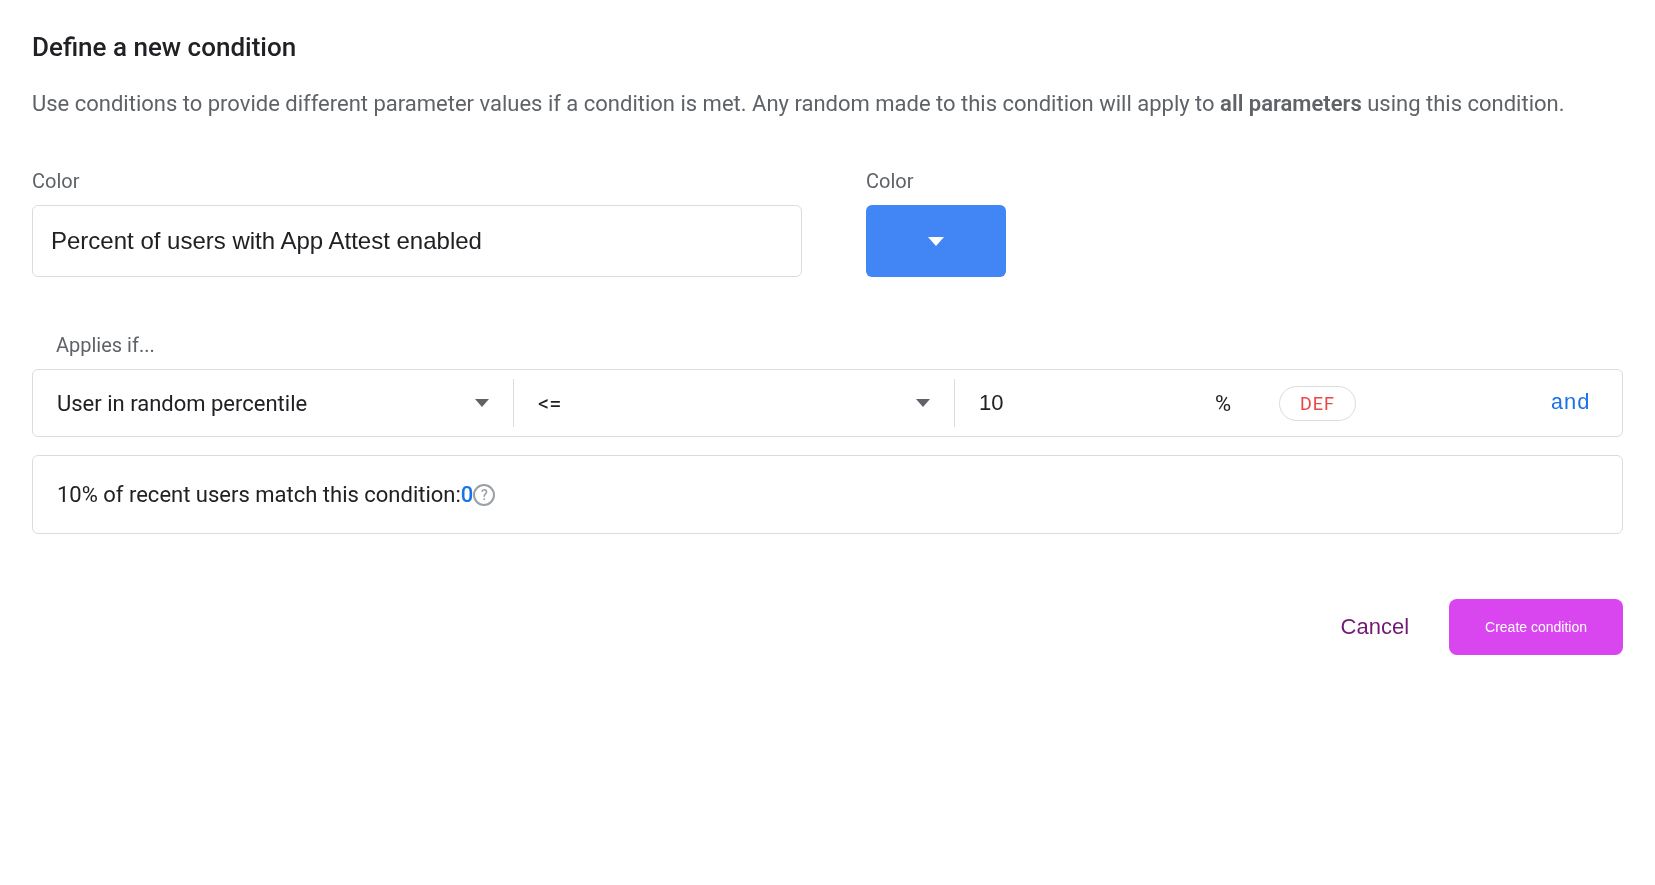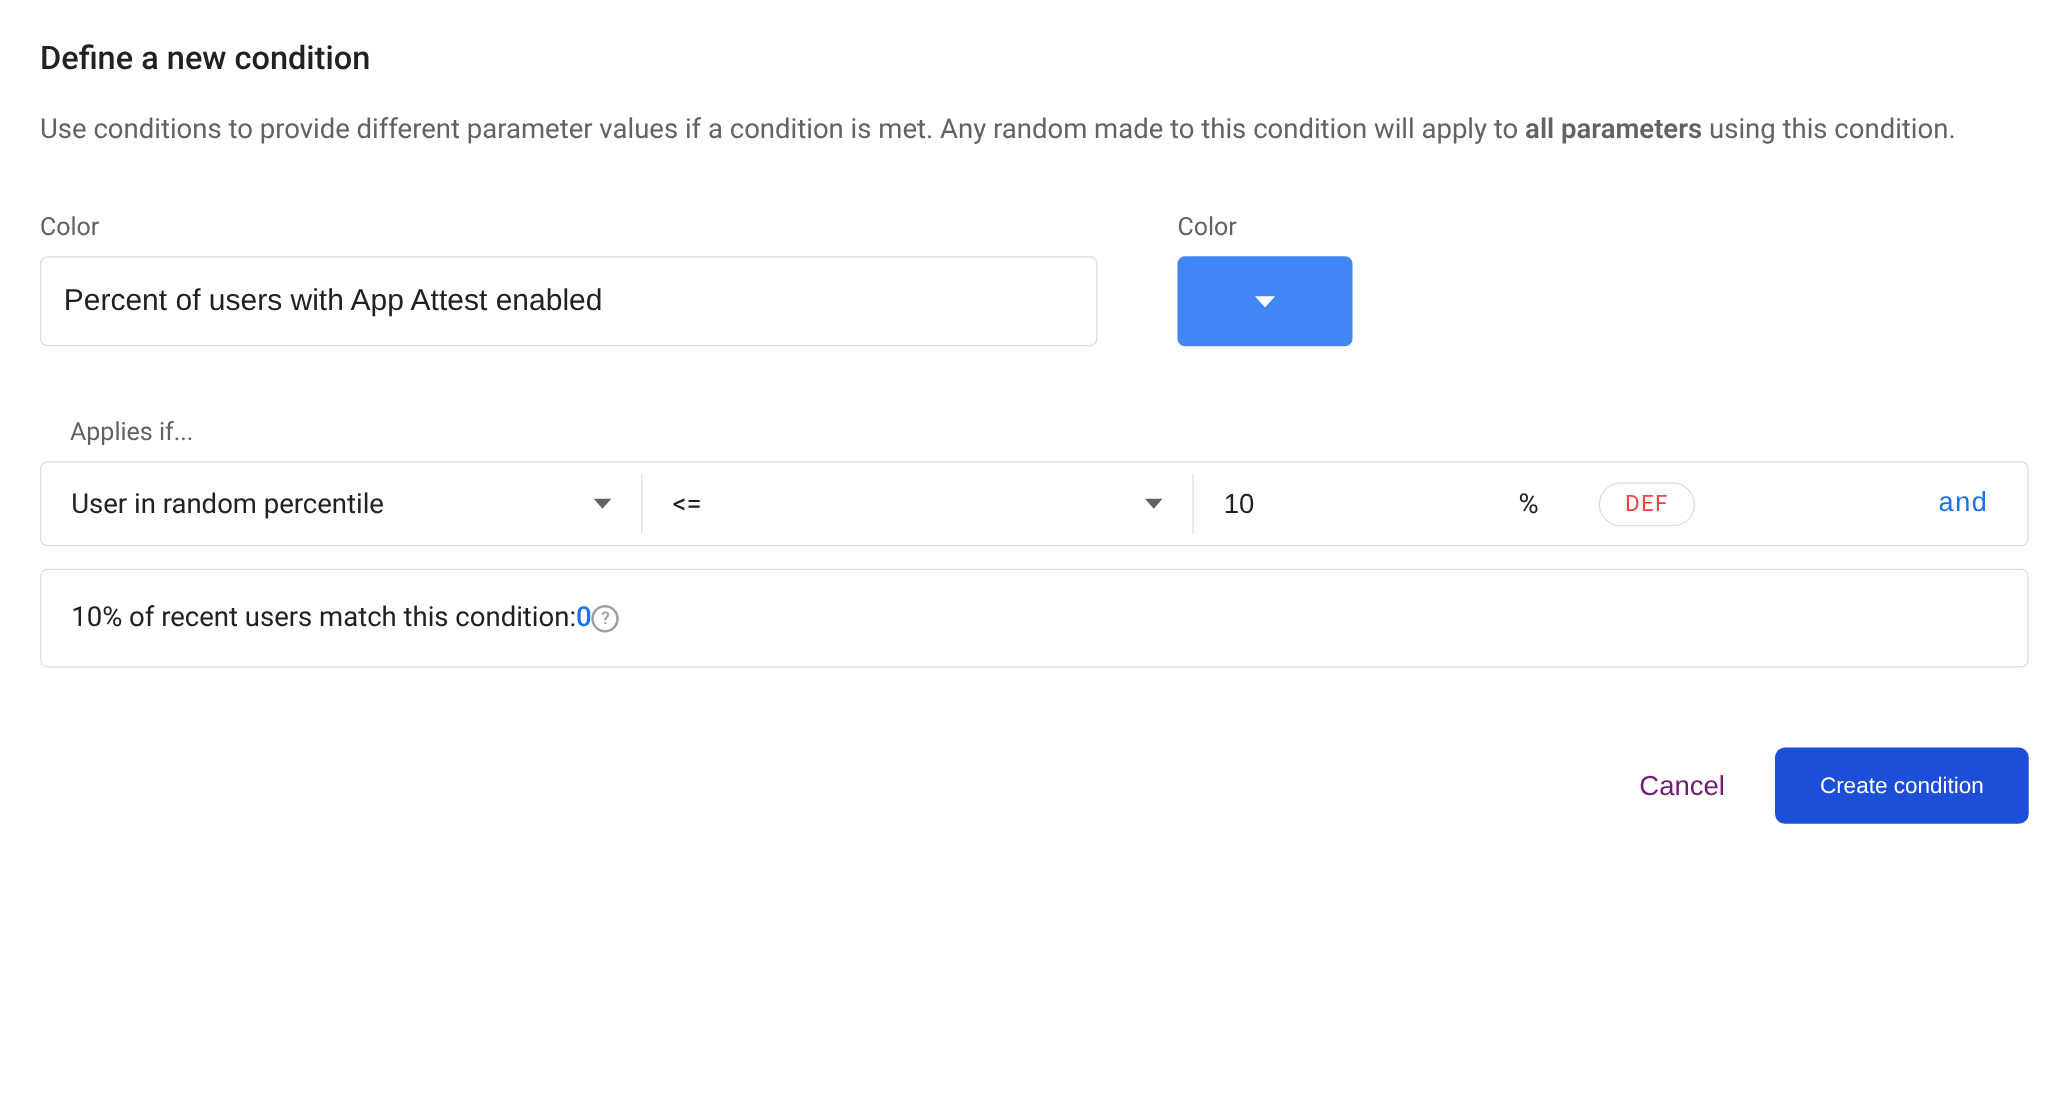--- a/index.html
+++ b/index.html
@@ -29,21 +29,21 @@
   gap: 64px;
   margin-bottom: 56px;
 }
 .field-group { display: flex; flex-direction: column; }
 .field-label {
   font-size: 20px;
   color: #5f6368;
   margin-bottom: 12px;
 }
 .name-input {
-  width: 846px;
+  width: 770px;
   height: 72px;
   border: 1px solid #dadce0;
   border-radius: 6px;
   font-size: 24px;
   color: #202124;
   padding: 0 18px;
   outline: none;
 }
 .color-button {
   width: 140px;
@@ -163,25 +163,25 @@
 }
 .cancel-btn {
   background: none;
   border: none;
   font-size: 22px;
   color: #701a75;
   cursor: pointer;
   padding: 16px 8px;
 }
 .create-btn {
-  background: #1d4ed8;
+  background: #d946ef;
   color: #fff;
   border: none;
   border-radius: 8px;
-  font-size: 18px;
+  font-size: 14px;
   font-weight: 500;
   padding: 20px 36px;
   cursor: pointer;
 }
 </style>
 </head>
 <body>
 
 <div class="container">
   <h1 class="title">Define a new condition</h1>

